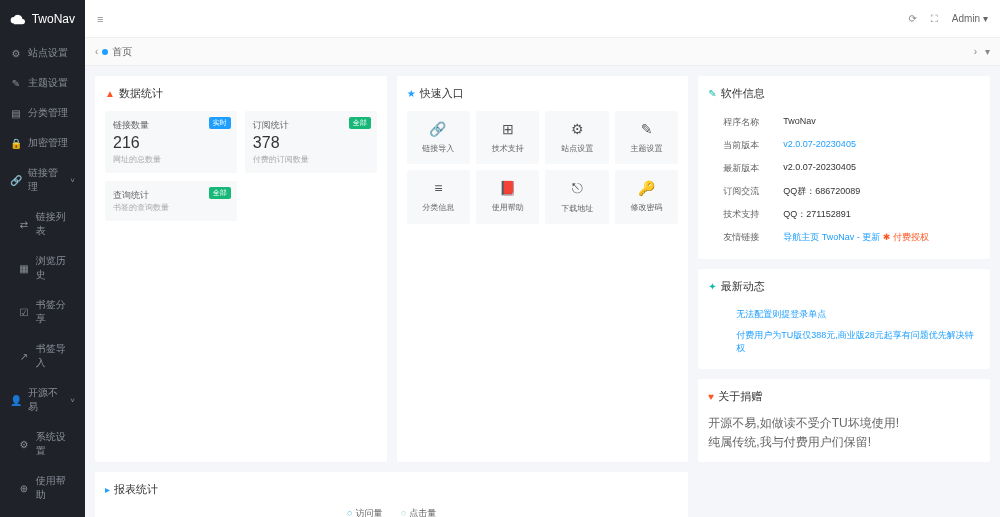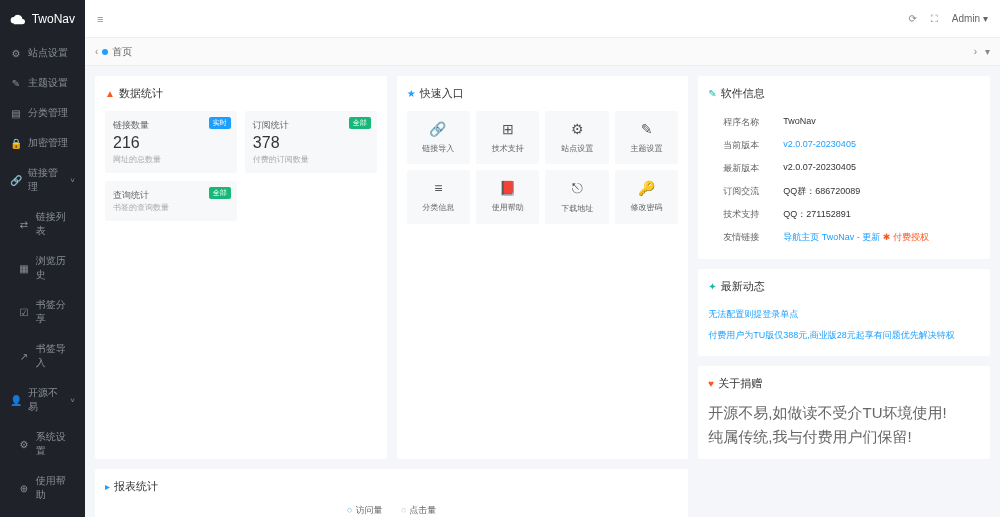--- a/index.html
+++ b/index.html
@@ -45,22 +45,22 @@
 .info-key { width: 60px; color: #666; }
 .info-val { flex: 1; color: #333; }
 .info-val a { color: #1e9fff; text-decoration: none; }
 .info-val .warn { color: #ff5722; }
 .chart-card { grid-column: 1 / 3; }
 .chart-legend { text-align: center; font-size: 9px; color: #666; margin-bottom: 8px; }
 .chart-legend .lg { margin: 0 8px; }
 .chart-legend .c1::before { content: "○"; color: #5fb4d8; margin-right: 3px; }
 .chart-legend .c2::before { content: "○"; color: #a0d8c8; margin-right: 3px; }
 .side-col { display: flex; flex-direction: column; gap: 10px; }
-.link-list a { display: block; color: #1e9fff; font-size: 9px; padding: 4px 0; text-decoration: none; }
-.donate-text { font-size: 15px; color: #666; line-height: 1.6; }
+.link-list a { display: block; color: #1e9fff; font-size: 9px; padding: 4px 0; text-decoration: none; margin-left: 28px; }
+.donate-text { font-size: 12px; color: #666; line-height: 1.6; }
 .iconbtn { cursor: pointer; color: #888; }
 </style>
 </head>
 <body>
 
 <div class="app">
   <aside class="sidebar">
     <div class="logo">
       <svg viewBox="0 0 24 24">
           <path d="M6 19a5 5 0 010-10 7 7 0 0113 3 4 4 0 010 8H6z"></path>

